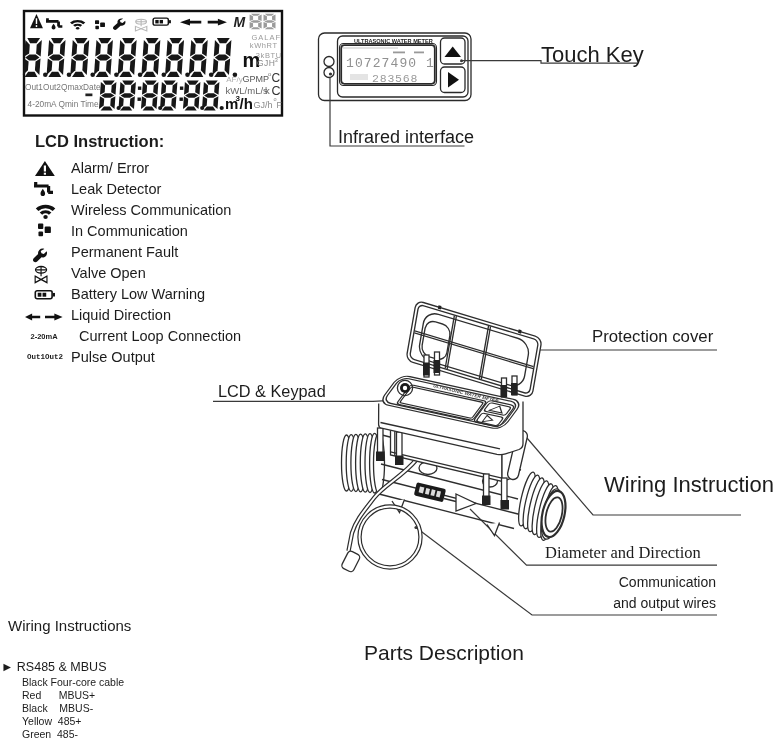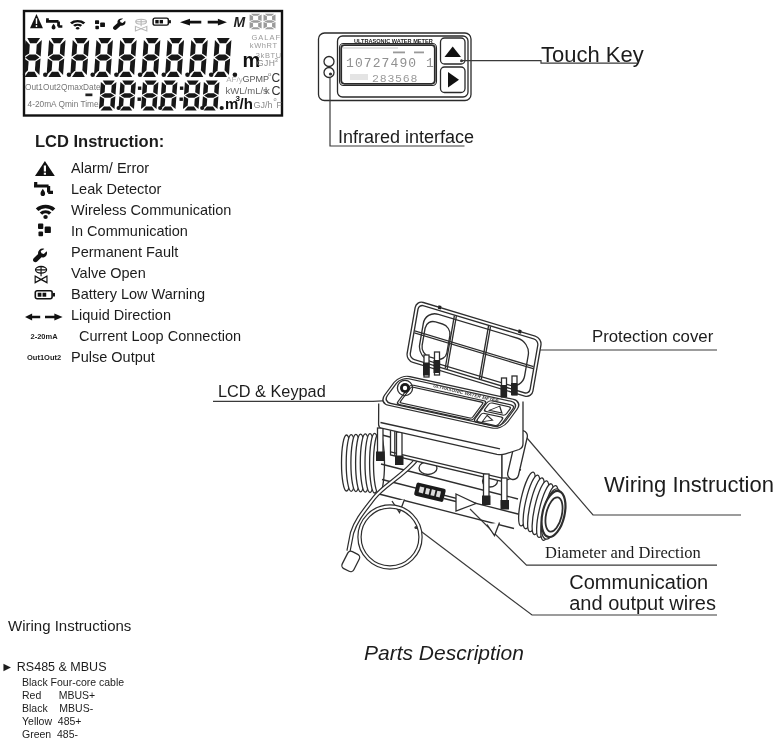--- a/index.html
+++ b/index.html
@@ -322,24 +322,24 @@
 <div class="t" style="left:71px;top:181px;font-size:14.5px;">Leak Detector</div>
 <div class="t" style="left:71px;top:202px;font-size:14.5px;">Wireless Communication</div>
 <div class="t" style="left:71px;top:223px;font-size:14.5px;">In Communication</div>
 <div class="t" style="left:71px;top:244px;font-size:14.5px;">Permanent Fault</div>
 <div class="t" style="left:71px;top:265px;font-size:14.5px;">Valve Open</div>
 <div class="t" style="left:71px;top:286px;font-size:14.5px;">Battery Low Warning</div>
 <div class="t" style="left:71px;top:307px;font-size:14.5px;">Liquid Direction</div>
 <div class="t" style="left:79px;top:328px;font-size:14.5px;">Current Loop Connection</div>
 <div class="t" style="left:71px;top:349px;font-size:14.5px;">Pulse Output</div>
 <div class="t" style="left:30.5px;top:332px;font-size:7.5px;font-weight:bold;">2-20mA</div>
-<div class="t" style="left:27px;top:353px;font-size:7.5px;font-weight:bold;">Out1Out2</div>
+<div class="t" style="left:27px;top:353px;font-size:7.5px;font-weight:bold;font-family:Liberation Mono, monospace;">Out1Out2</div>
 
 <div class="t" style="left:592px;top:327px;font-size:16.8px;">Protection cover</div>
 <div class="t" style="left:218px;top:382px;font-size:16.3px;">LCD &amp; Keypad</div>
 <div class="t" style="left:604px;top:472px;font-size:22px;">Wiring Instruction</div>
 <div class="t" style="left:545px;top:543px;font-size:16.5px;font-family:Liberation Serif, serif;">Diameter and Direction</div>
-<div class="t" style="left:716px;top:572px;font-size:20px;text-align:left;transform:translateX(-100%);line-height:21px;">Communication<br>and output wires</div>
+<div class="t" style="left:716px;top:572px;font-size:14px;text-align:right;transform:translateX(-100%);line-height:21px;">Communication<br>and output wires</div>
 
 <div class="t" style="left:8px;top:617px;font-size:15px;">Wiring Instructions</div>
-<div class="t" style="left:364px;top:640.5px;font-size:21px;font-style:italic;">Parts Description</div>
+<div class="t" style="left:364px;top:640.5px;font-size:21px;">Parts Description</div>
 <div class="t" style="left:1px;top:660px;font-size:12.5px;">► RS485 &amp; MBUS</div>
 <div class="t" style="left:22px;top:676px;font-size:10.5px;line-height:13px;">Black Four-core cable<br>Red&nbsp;&nbsp;&nbsp;&nbsp;&nbsp;&nbsp;MBUS+<br>Black&nbsp;&nbsp;&nbsp;&nbsp;MBUS-<br>Yellow&nbsp;&nbsp;485+<br>Green&nbsp;&nbsp;485-</div>
 
 </body></html>

